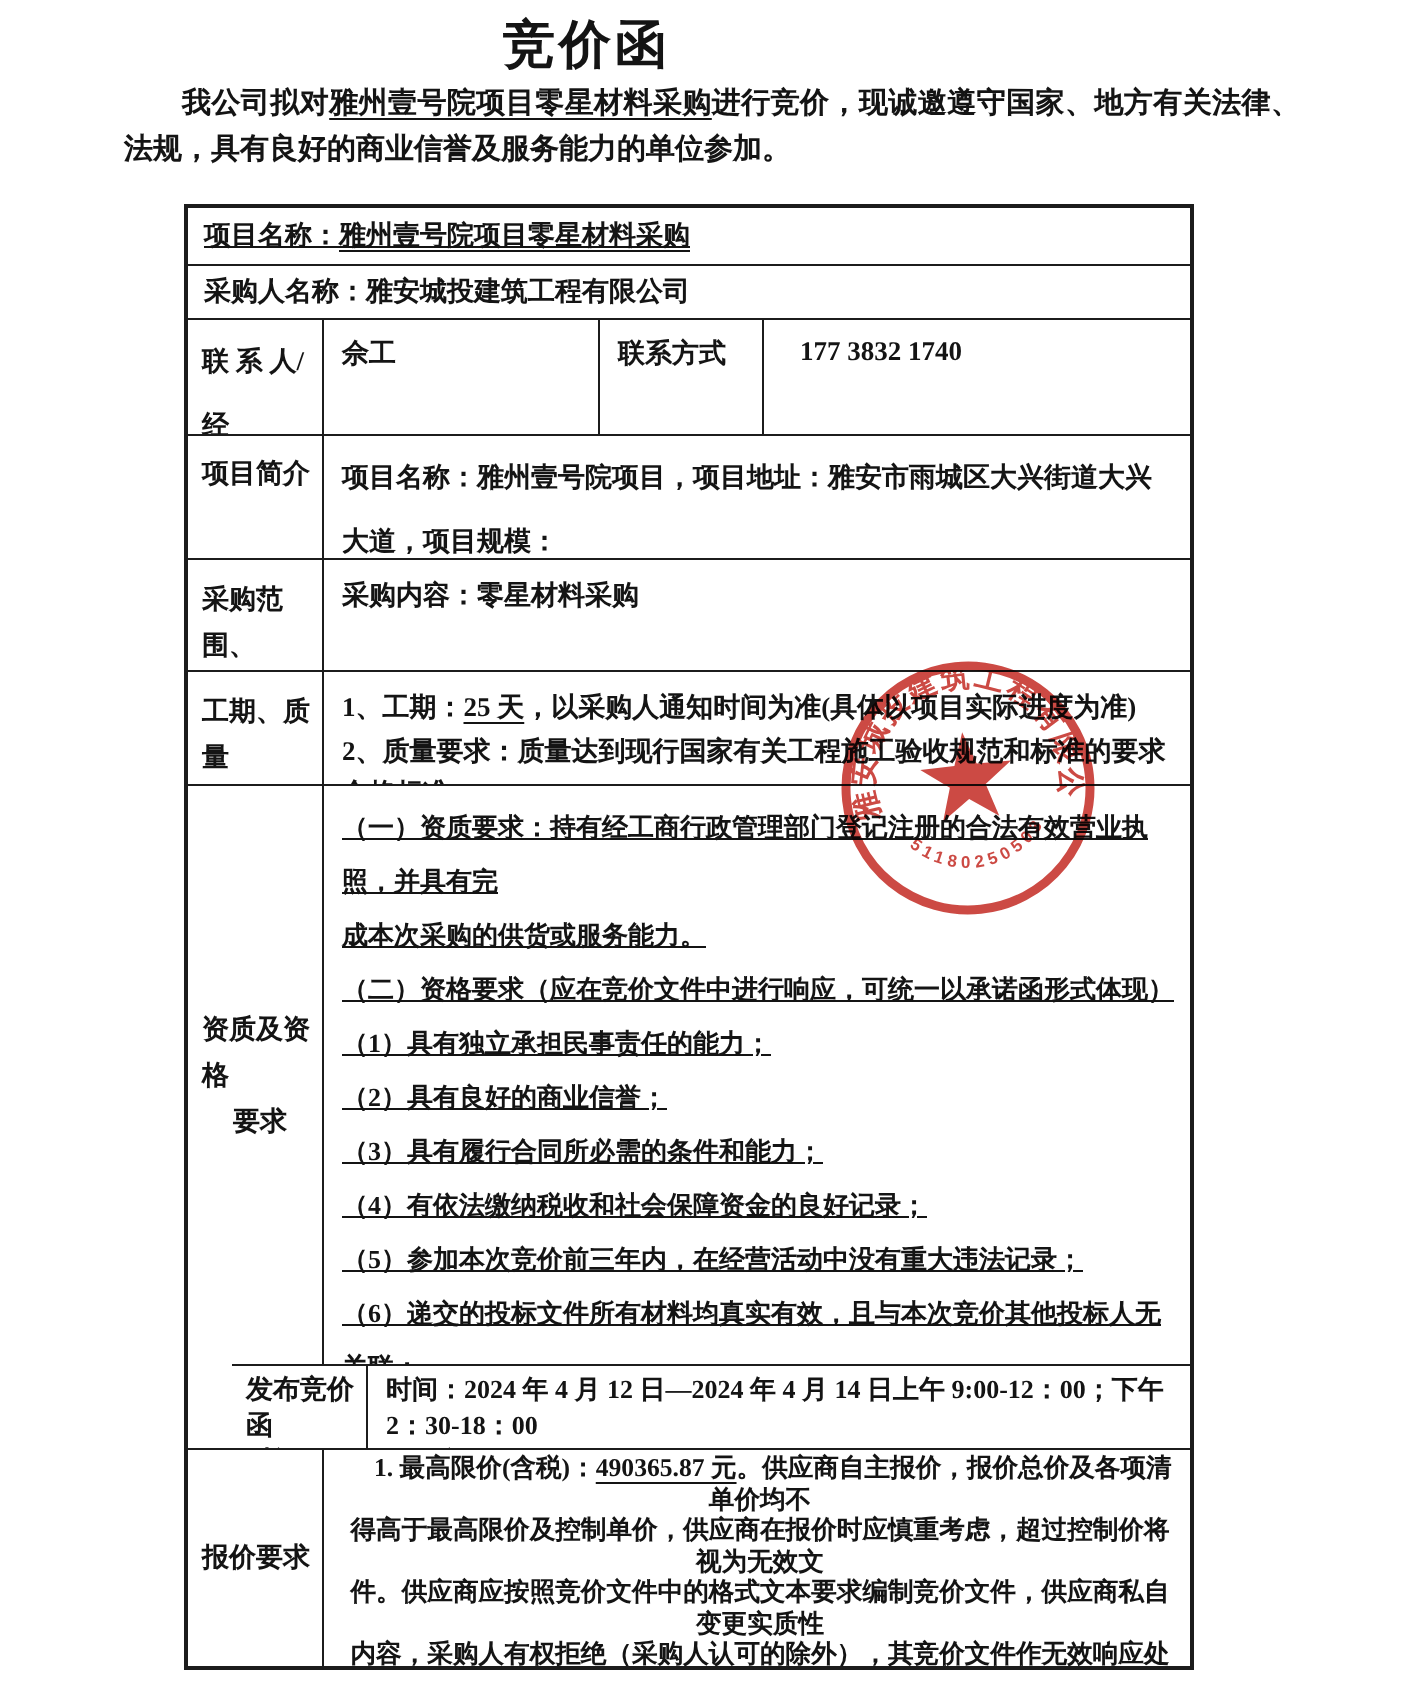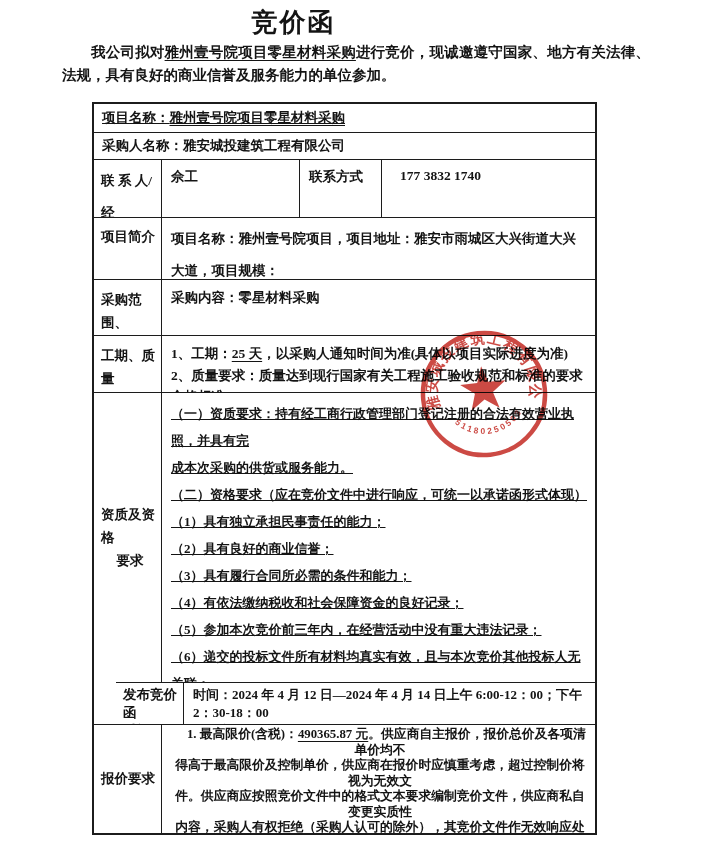--- a/index.html
+++ b/index.html
@@ -132,21 +132,21 @@
         <div>（6）递交的投标文件所有材料均真实有效，且与本次竞价其他投标人无关联；</div>
       </div>
   </div>
 
   <div class="trow r8">
     <div class="cell label-cell lh18 pt3">
         <div>发布竞价函</div>
         <div>时间</div>
       </div>
     <div class="cell content-cell lh18 pt3" style="font-size:13px">
-        <div>时间：2024 年 4 月 12 日—2024 年 4 月 14 日上午 6:00-12：00；下午 2：30-18：00</div>
+        <div>时间：2024 年 4 月 12 日—2024 年 4 月 14 日上午 9:00-12：00；下午 2：30-18：00</div>
         <div>（北京时间）。</div>
       </div>
   </div>
 
   <div class="trow r9">
     <div class="cell label-cell vcenter">报价要求</div>
     <div class="cell content-cell lh15 fs128" style="padding-top:2px">
       <div style="line-height:15.5px"><span>　1. 最高限价(含税)：</span><span class="u">490365.87 元</span><span>。供应商自主报价，报价总价及各项清单价均不</span></div>
       <div>
           <div>得高于最高限价及控制单价，供应商在报价时应慎重考虑，超过控制价将视为无效文</div>

